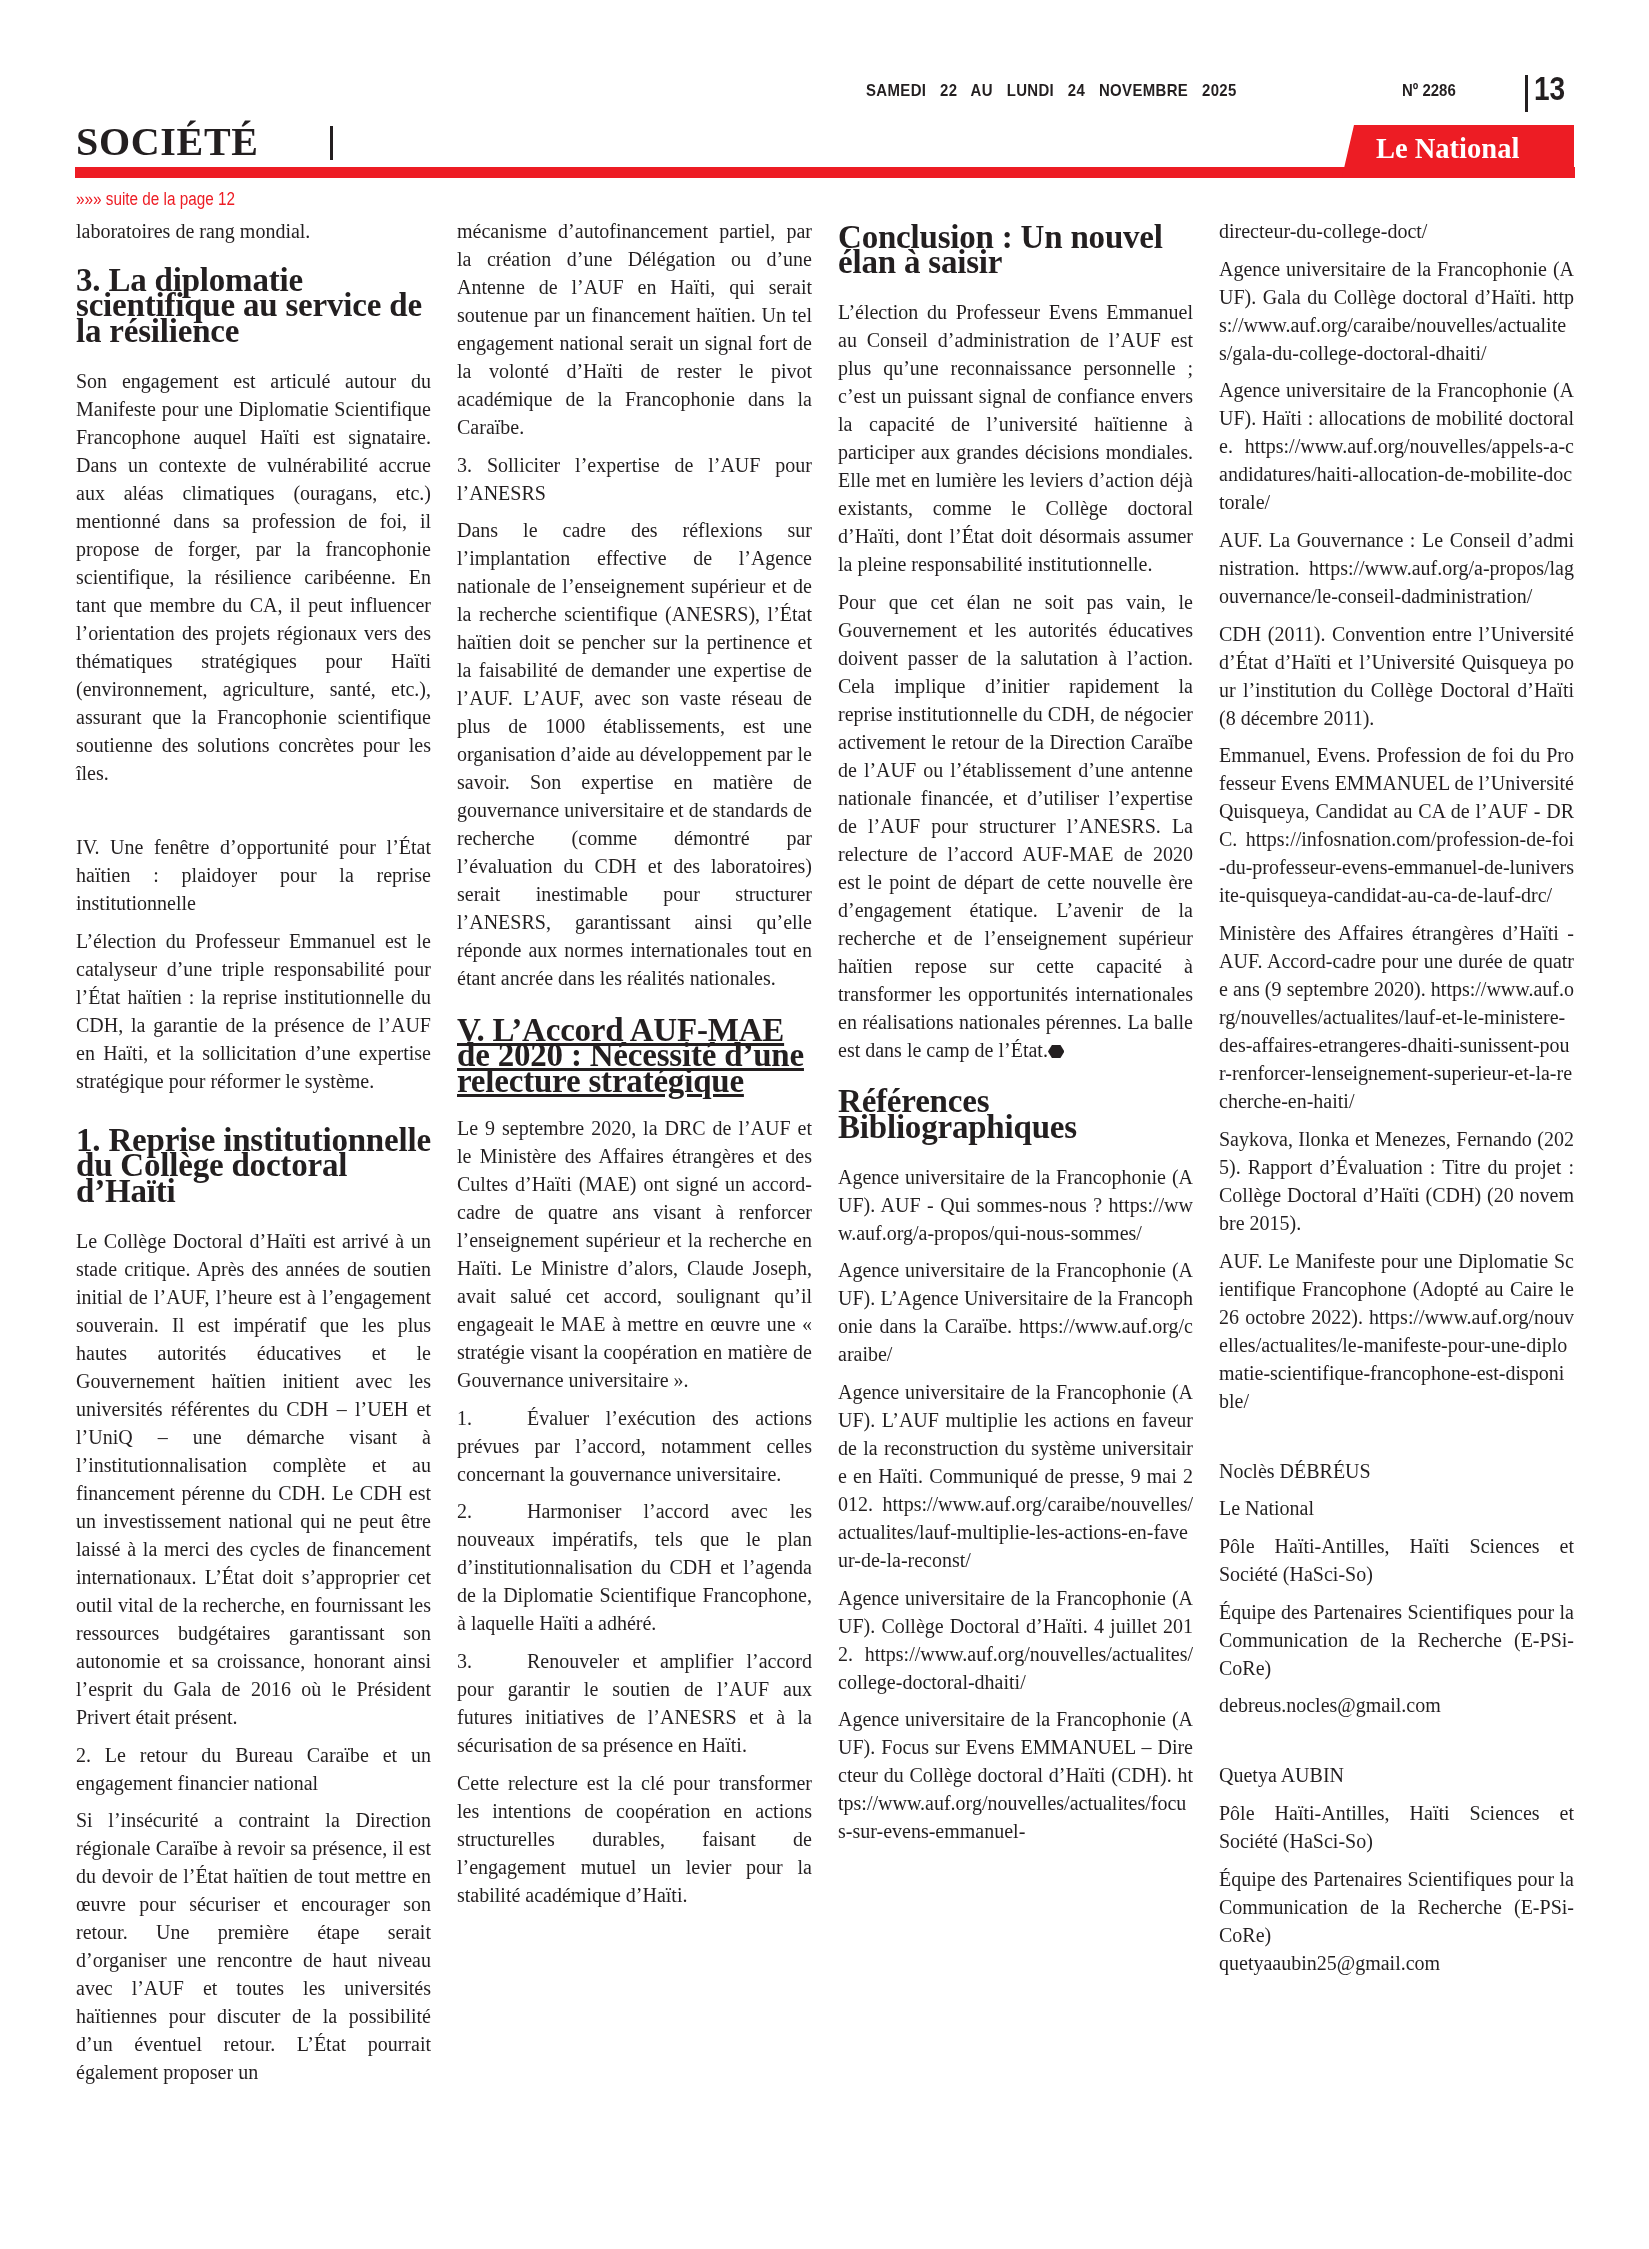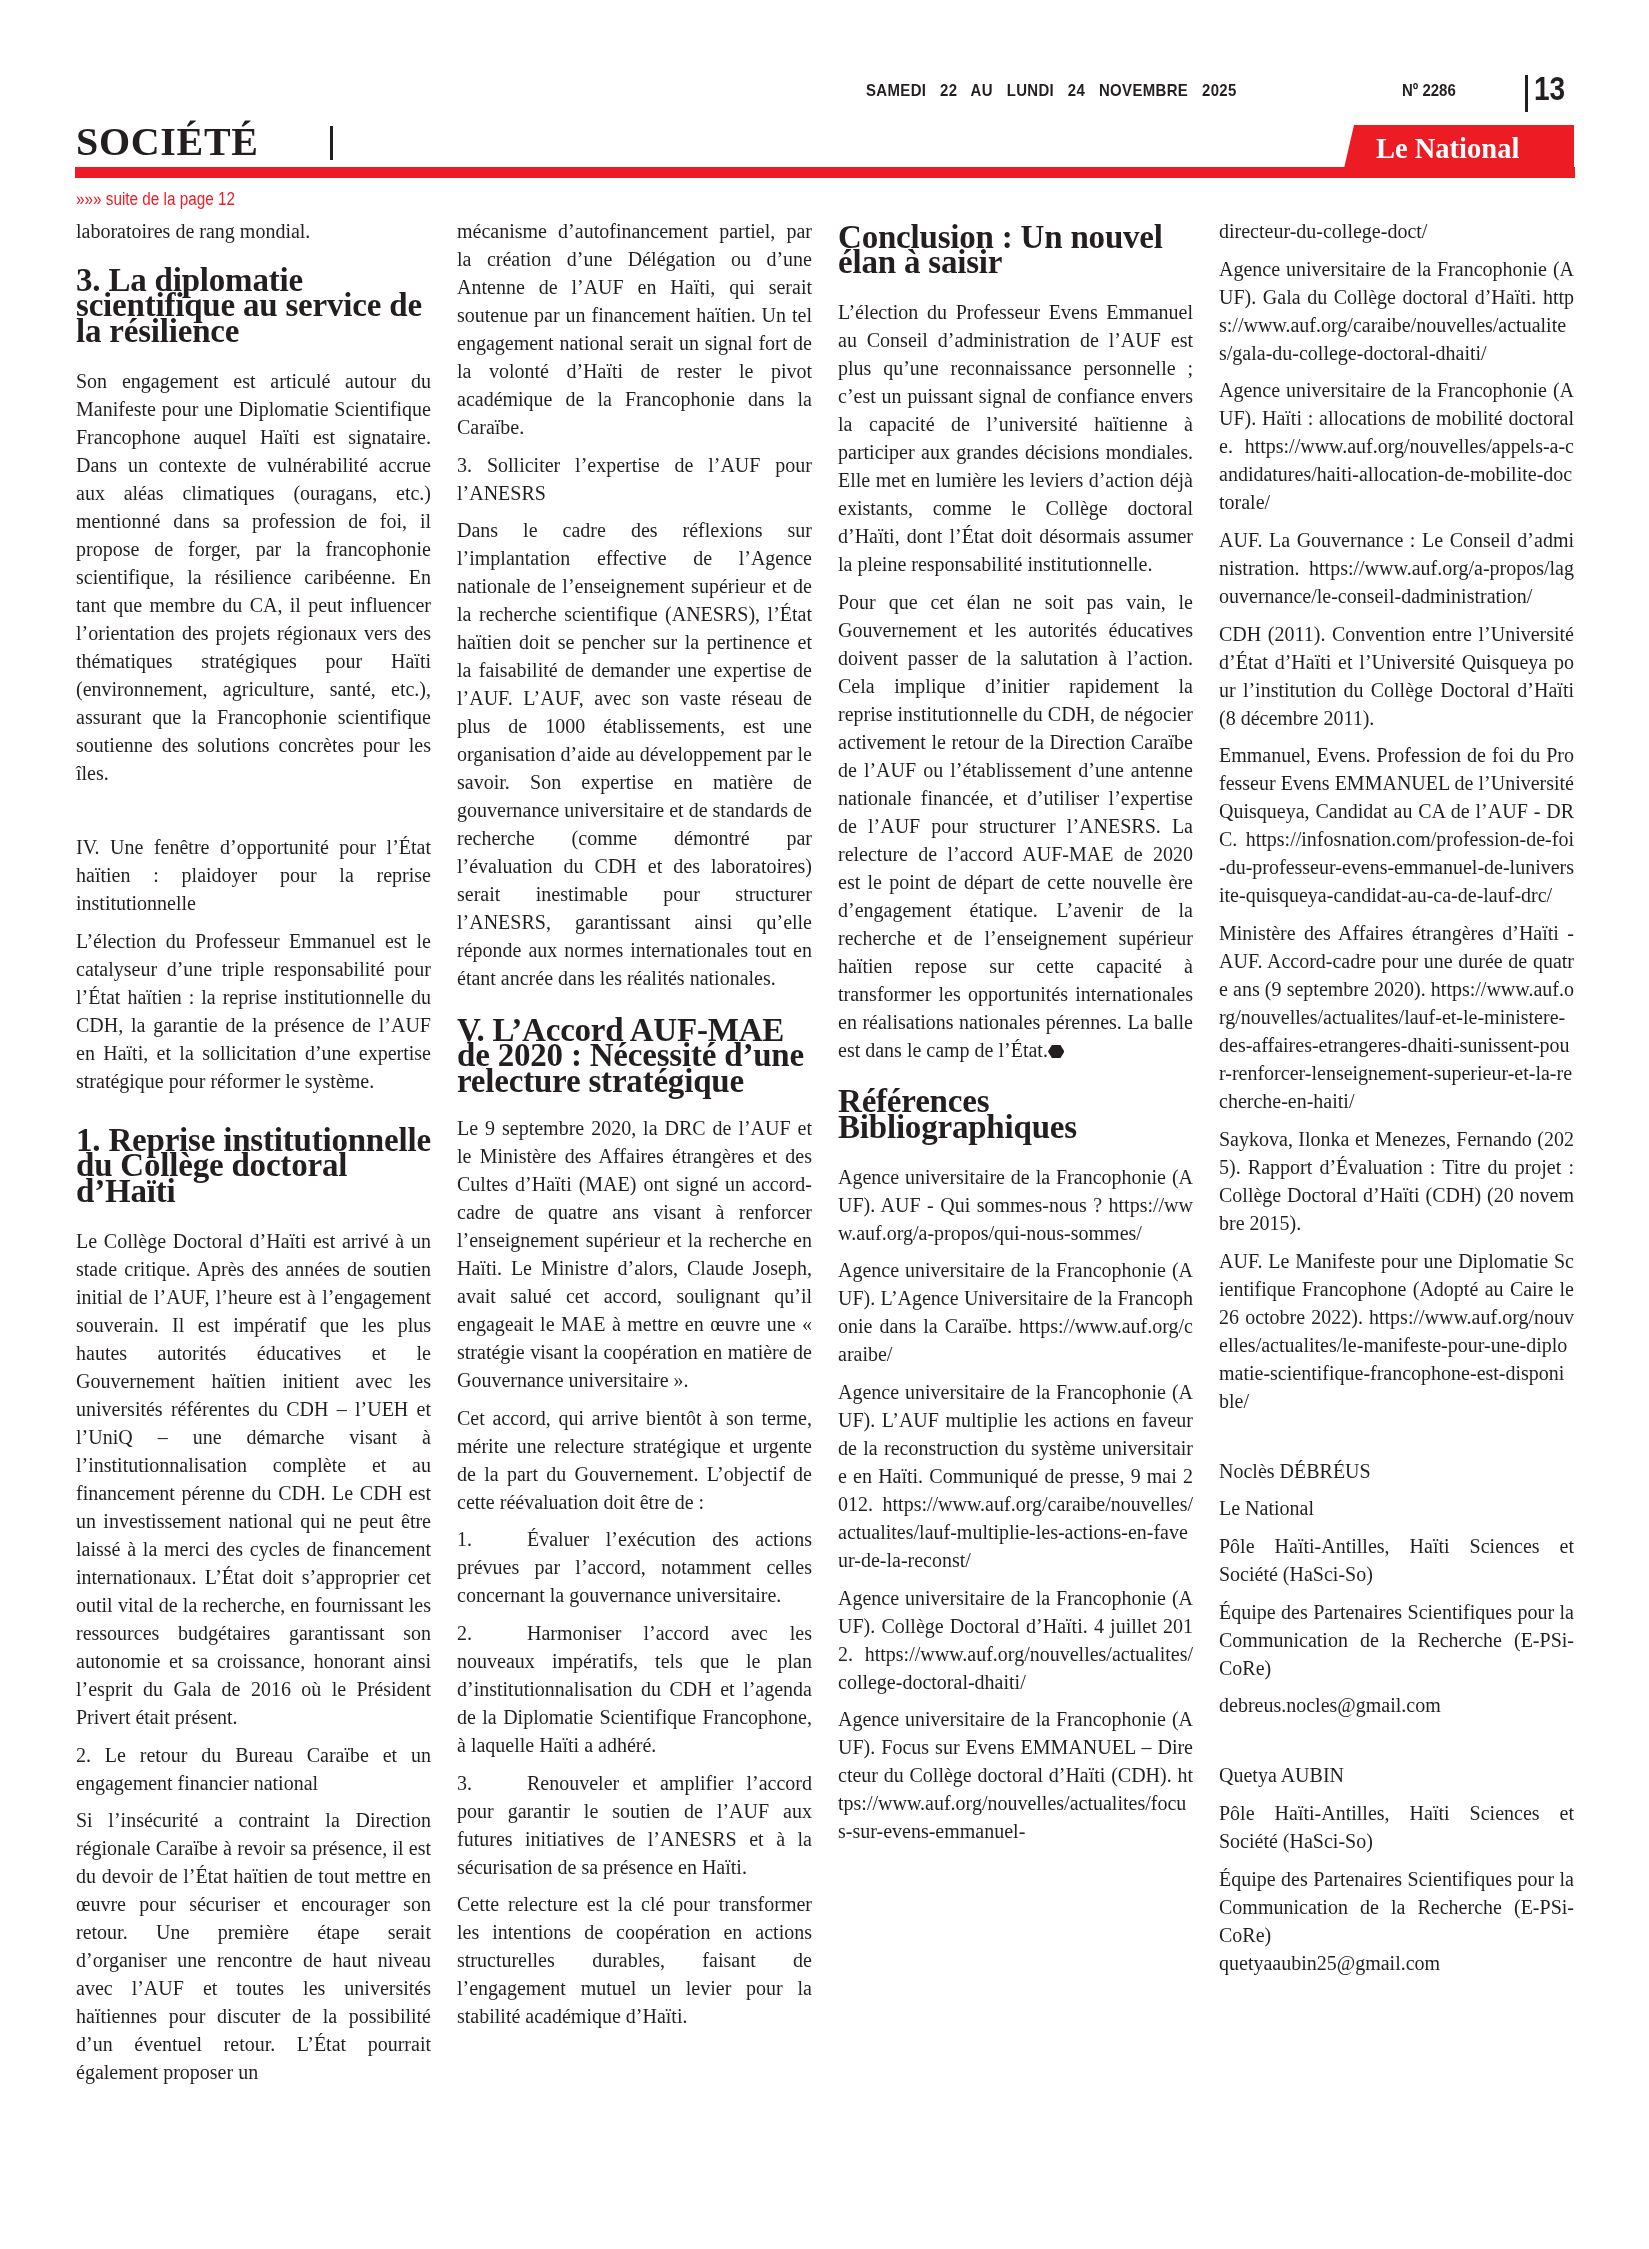--- a/index.html
+++ b/index.html
@@ -58,23 +58,22 @@
   <h2 style="margin-top:33px;">1. Reprise institutionnelle du Collège doctoral d’Haïti</h2>
   <p style="margin-top:22.5px;">Le Collège Doctoral d’Haïti est arrivé à un stade critique. Après des années de soutien initial de l’AUF, l’heure est à l’engagement souverain. Il est impératif que les plus hautes autorités éducatives et le Gouvernement haïtien initient avec les universités référentes du CDH – l’UEH et l’UniQ – une démarche visant à l’institutionnalisation complète et au financement pérenne du CDH. Le CDH est un investissement national qui ne peut être laissé à la merci des cycles de financement internationaux. L’État doit s’approprier cet outil vital de la recherche, en fournissant les ressources budgétaires garantissant son autonomie et sa croissance, honorant ainsi l’esprit du Gala de 2016 où le Président Privert était présent.</p>
   <p>2. Le retour du Bureau Caraïbe et un engagement financier national</p>
   <p>Si l’insécurité a contraint la Direction régionale Caraïbe à revoir sa présence, il est du devoir de l’État haïtien de tout mettre en œuvre pour sécuriser et encourager son retour. Une première étape serait d’organiser une rencontre de haut niveau avec l’AUF et toutes les universités haïtiennes pour discuter de la possibilité d’un éventuel retour. L’État pourrait également proposer un</p>
 </div>
 
 <div class="col col2">
   <p>mécanisme d’autofinancement partiel, par la création d’une Délégation ou d’une Antenne de l’AUF en Haïti, qui serait soutenue par un financement haïtien. Un tel engagement national serait un signal fort de la volonté d’Haïti de rester le pivot académique de la Francophonie dans la Caraïbe.</p>
   <p>3. Solliciter l’expertise de l’AUF pour l’ANESRS</p>
   <p>Dans le cadre des réflexions sur l’implantation effective de l’Agence nationale de l’enseignement supérieur et de la recherche scientifique (ANESRS), l’État haïtien doit se pencher sur la pertinence et la faisabilité de demander une expertise de l’AUF. L’AUF, avec son vaste réseau de plus de 1000 établissements, est une organisation d’aide au développement par le savoir. Son expertise en matière de gouvernance universitaire et de standards de recherche (comme démontré par l’évaluation du CDH et des laboratoires) serait inestimable pour structurer l’ANESRS, garantissant ainsi qu’elle réponde aux normes internationales tout en étant ancrée dans les réalités nationales.</p>
-  <h2 style="margin-top:25.5px;">V. L’Accord AUF-MAE de 2020 : Nécessité d’une relecture stratégique</h2>
+  <h2 style="margin-top:25.5px;text-decoration:underline;">V. L’Accord AUF-MAE de 2020 : Nécessité d’une relecture stratégique</h2>
   <p style="margin-top:19.5px;">Le 9 septembre 2020, la DRC de l’AUF et le Ministère des Affaires étrangères et des Cultes d’Haïti (MAE) ont signé un accord-cadre de quatre ans visant à renforcer l’enseignement supérieur et la recherche en Haïti. Le Ministre d’alors, Claude Joseph, avait salué cet accord, soulignant qu’il engageait le MAE à mettre en œuvre une « stratégie visant la coopération en matière de Gouvernance universitaire ».</p>
-  <p>Cet accord, qui arrive bientôt à son terme, mérite une relecture stratégique et urgente de la part du Gouvernement. L’objectif de cette réévaluation doit être de :</p>
   <p><span style="display:inline-block;width:70px;">1.</span><span>Évaluer l’exécution des actions prévues par l’accord, notamment celles concernant la gouvernance universitaire.</span></p>
   <p><span style="display:inline-block;width:70px;">2.</span><span>Harmoniser l’accord avec les nouveaux impératifs, tels que le plan d’institutionnalisation du CDH et l’agenda de la Diplomatie Scientifique Francophone, à laquelle Haïti a adhéré.</span></p>
   <p><span style="display:inline-block;width:70px;">3.</span><span>Renouveler et amplifier l’accord pour garantir le soutien de l’AUF aux futures initiatives de l’ANESRS et à la sécurisation de sa présence en Haïti.</span></p>
   <p>Cette relecture est la clé pour transformer les intentions de coopération en actions structurelles durables, faisant de l’engagement mutuel un levier pour la stabilité académique d’Haïti.</p>
 </div>
 
 <div class="col col3">
   <h2 style="margin-top:7.5px;">Conclusion : Un nouvel élan à saisir</h2>
   <p style="margin-top:22.5px;">L’élection du Professeur Evens Emmanuel au Conseil d’administration de l’AUF est plus qu’une reconnaissance personnelle ; c’est un puissant signal de confiance envers la capacité de l’université haïtienne à participer aux grandes décisions mondiales. Elle met en lumière les leviers d’action déjà existants, comme le Collège doctoral d’Haïti, dont l’État doit désormais assumer la pleine responsabilité institutionnelle.</p>
   <p><span>Pour que cet élan ne soit pas vain, le Gouvernement et les autorités éducatives doivent passer de la salutation à l’action. Cela implique d’initier rapidement la reprise institutionnelle du CDH, de négocier activement le retour de la Direction Caraïbe de l’AUF ou l’établissement d’une antenne nationale financée, et d’utiliser l’expertise de l’AUF pour structurer l’ANESRS. La relecture de l’accord AUF-MAE de 2020 est le point de départ de cette nouvelle ère d’engagement étatique. L’avenir de la recherche et de l’enseignement supérieur haïtien repose sur cette capacité à transformer les opportunités internationales en réalisations nationales pérennes. La balle est dans le camp de l’État.</span><span class="end-mark"></span></p>

